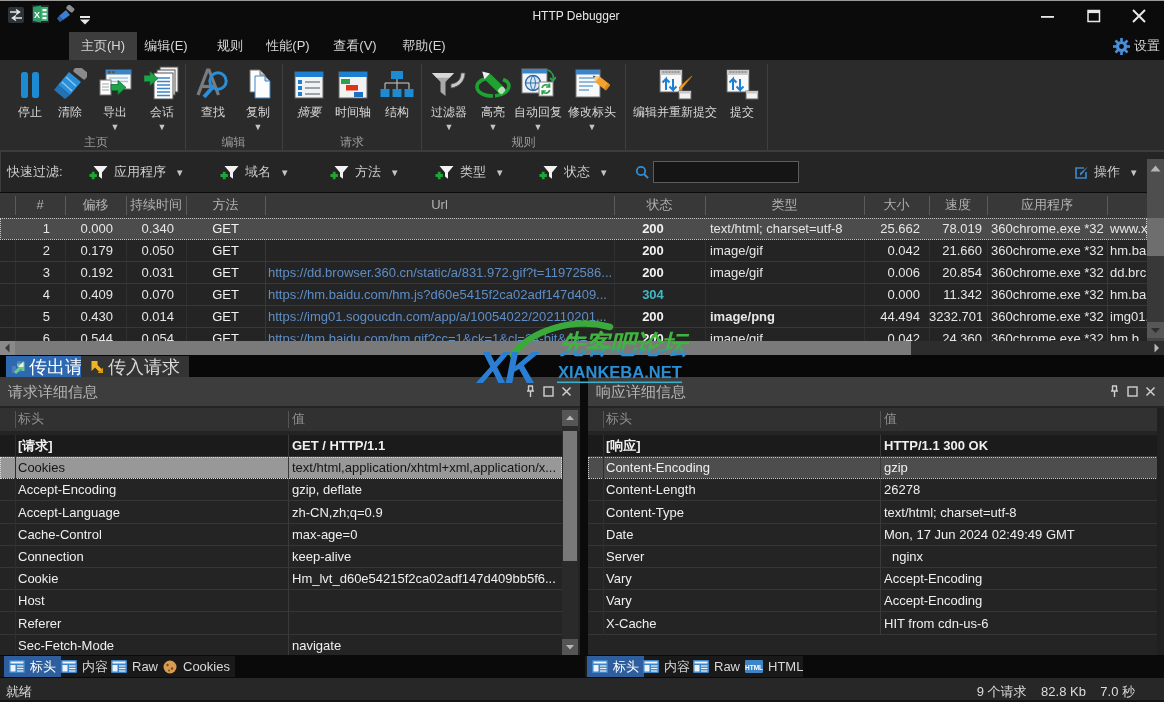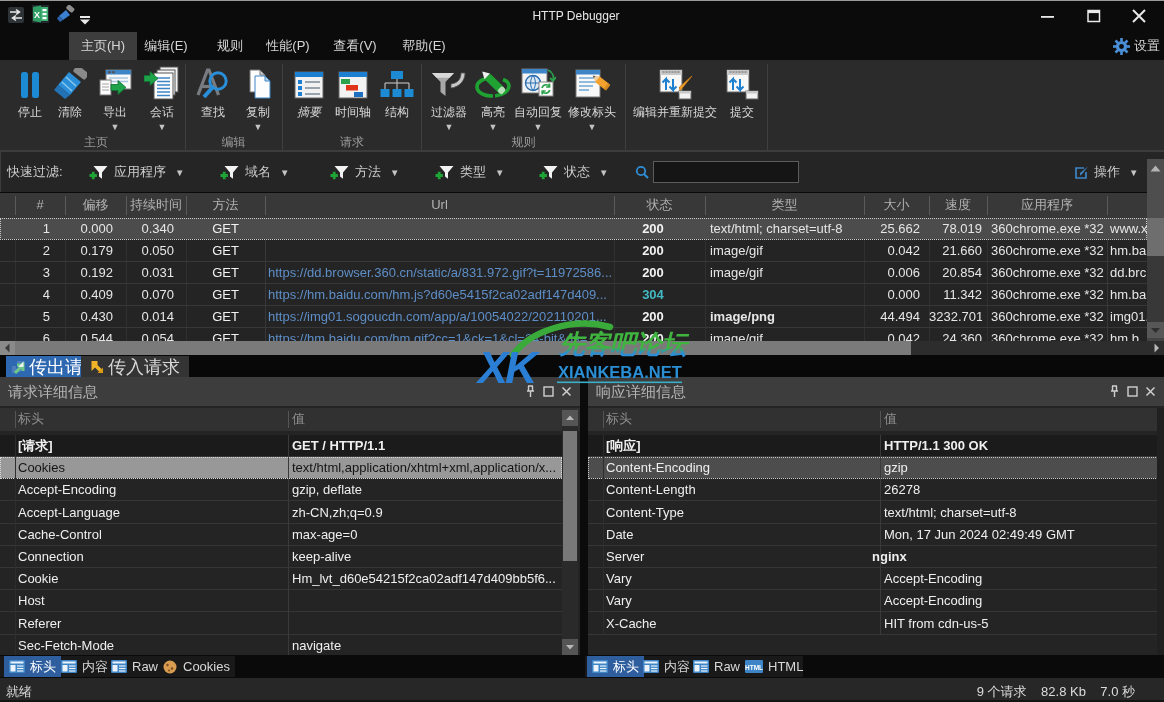--- a/index.html
+++ b/index.html
@@ -602,33 +602,33 @@
   <div class="prow" style="top:124.6px;width:572px;">
       <span class="k">Content-Type</span>
       <span class="v" style="left:296px;">text/html; charset=utf-8</span>
     </div>
   <div class="prow" style="top:146.8px;width:572px;">
       <span class="k">Date</span>
       <span class="v" style="left:296px;">Mon, 17 Jun 2024 02:49:49 GMT</span>
     </div>
   <div class="prow" style="top:169px;width:572px;">
       <span class="k">Server</span>
-      <span class="v" style="left:284px;font-weight:bold;">nginx</span>
+      <span class="v" style="left:304px;">nginx</span>
     </div>
   <div class="prow" style="top:191.2px;width:572px;">
       <span class="k">Vary</span>
       <span class="v" style="left:296px;">Accept-Encoding</span>
     </div>
   <div class="prow" style="top:213.4px;width:572px;">
       <span class="k">Vary</span>
       <span class="v" style="left:296px;">Accept-Encoding</span>
     </div>
   <div class="prow" style="top:235.6px;width:572px;">
       <span class="k">X-Cache</span>
-      <span class="v" style="left:296px;">HIT from cdn-us-5</span>
+      <span class="v" style="left:296px;">HIT from cdn-us-6</span>
     </div>
   <div class="abs" style="left:292px;top:58px;width:1px;height:200px;background:#3a3a3a;"></div>
   <div class="abs" style="left:569px;top:31px;width:7px;height:247px;background:#202020;"></div>
   <div class="abs" style="left:15px;top:58px;width:1px;height:200px;background:#2e2e2e;"></div>
 </div>
 <svg width="0" height="0">
     <defs>
 <g id="hicon">
         <rect x="0" y="0" width="16" height="13" rx="1" fill="#3d85c6"></rect>
         <rect x="1.5" y="1.5" width="13" height="2" fill="#fff" opacity="0.9"></rect>

